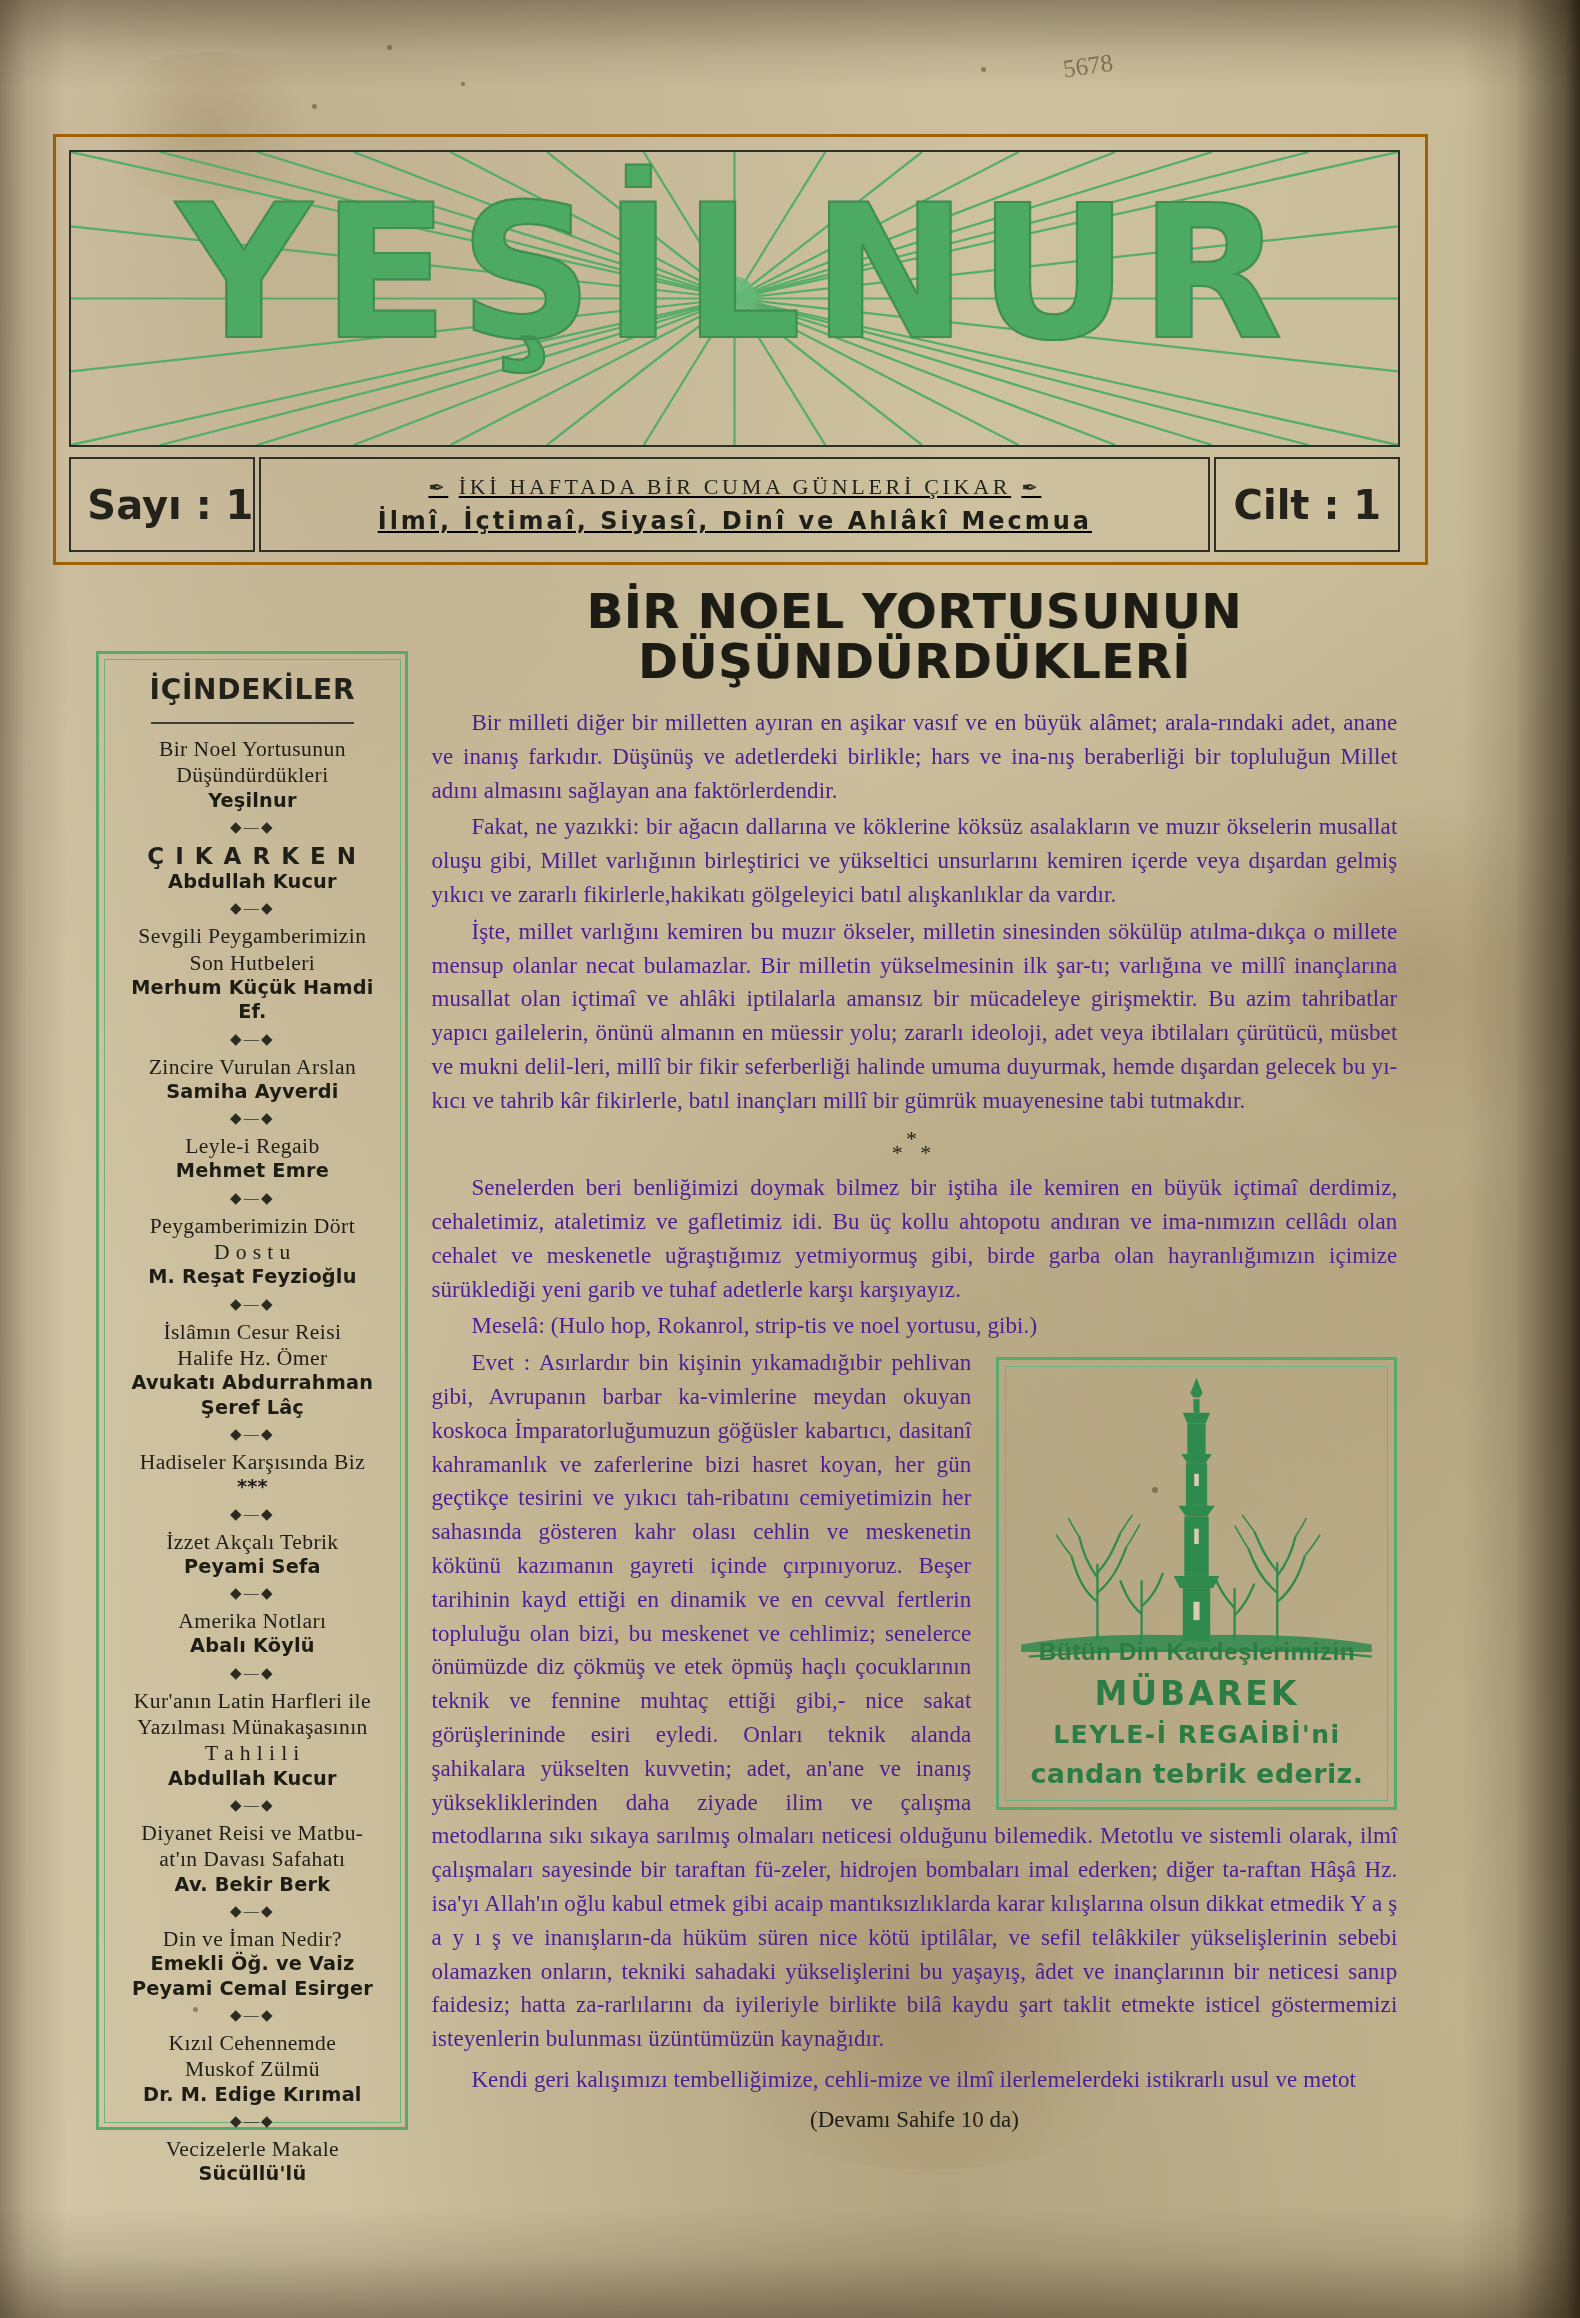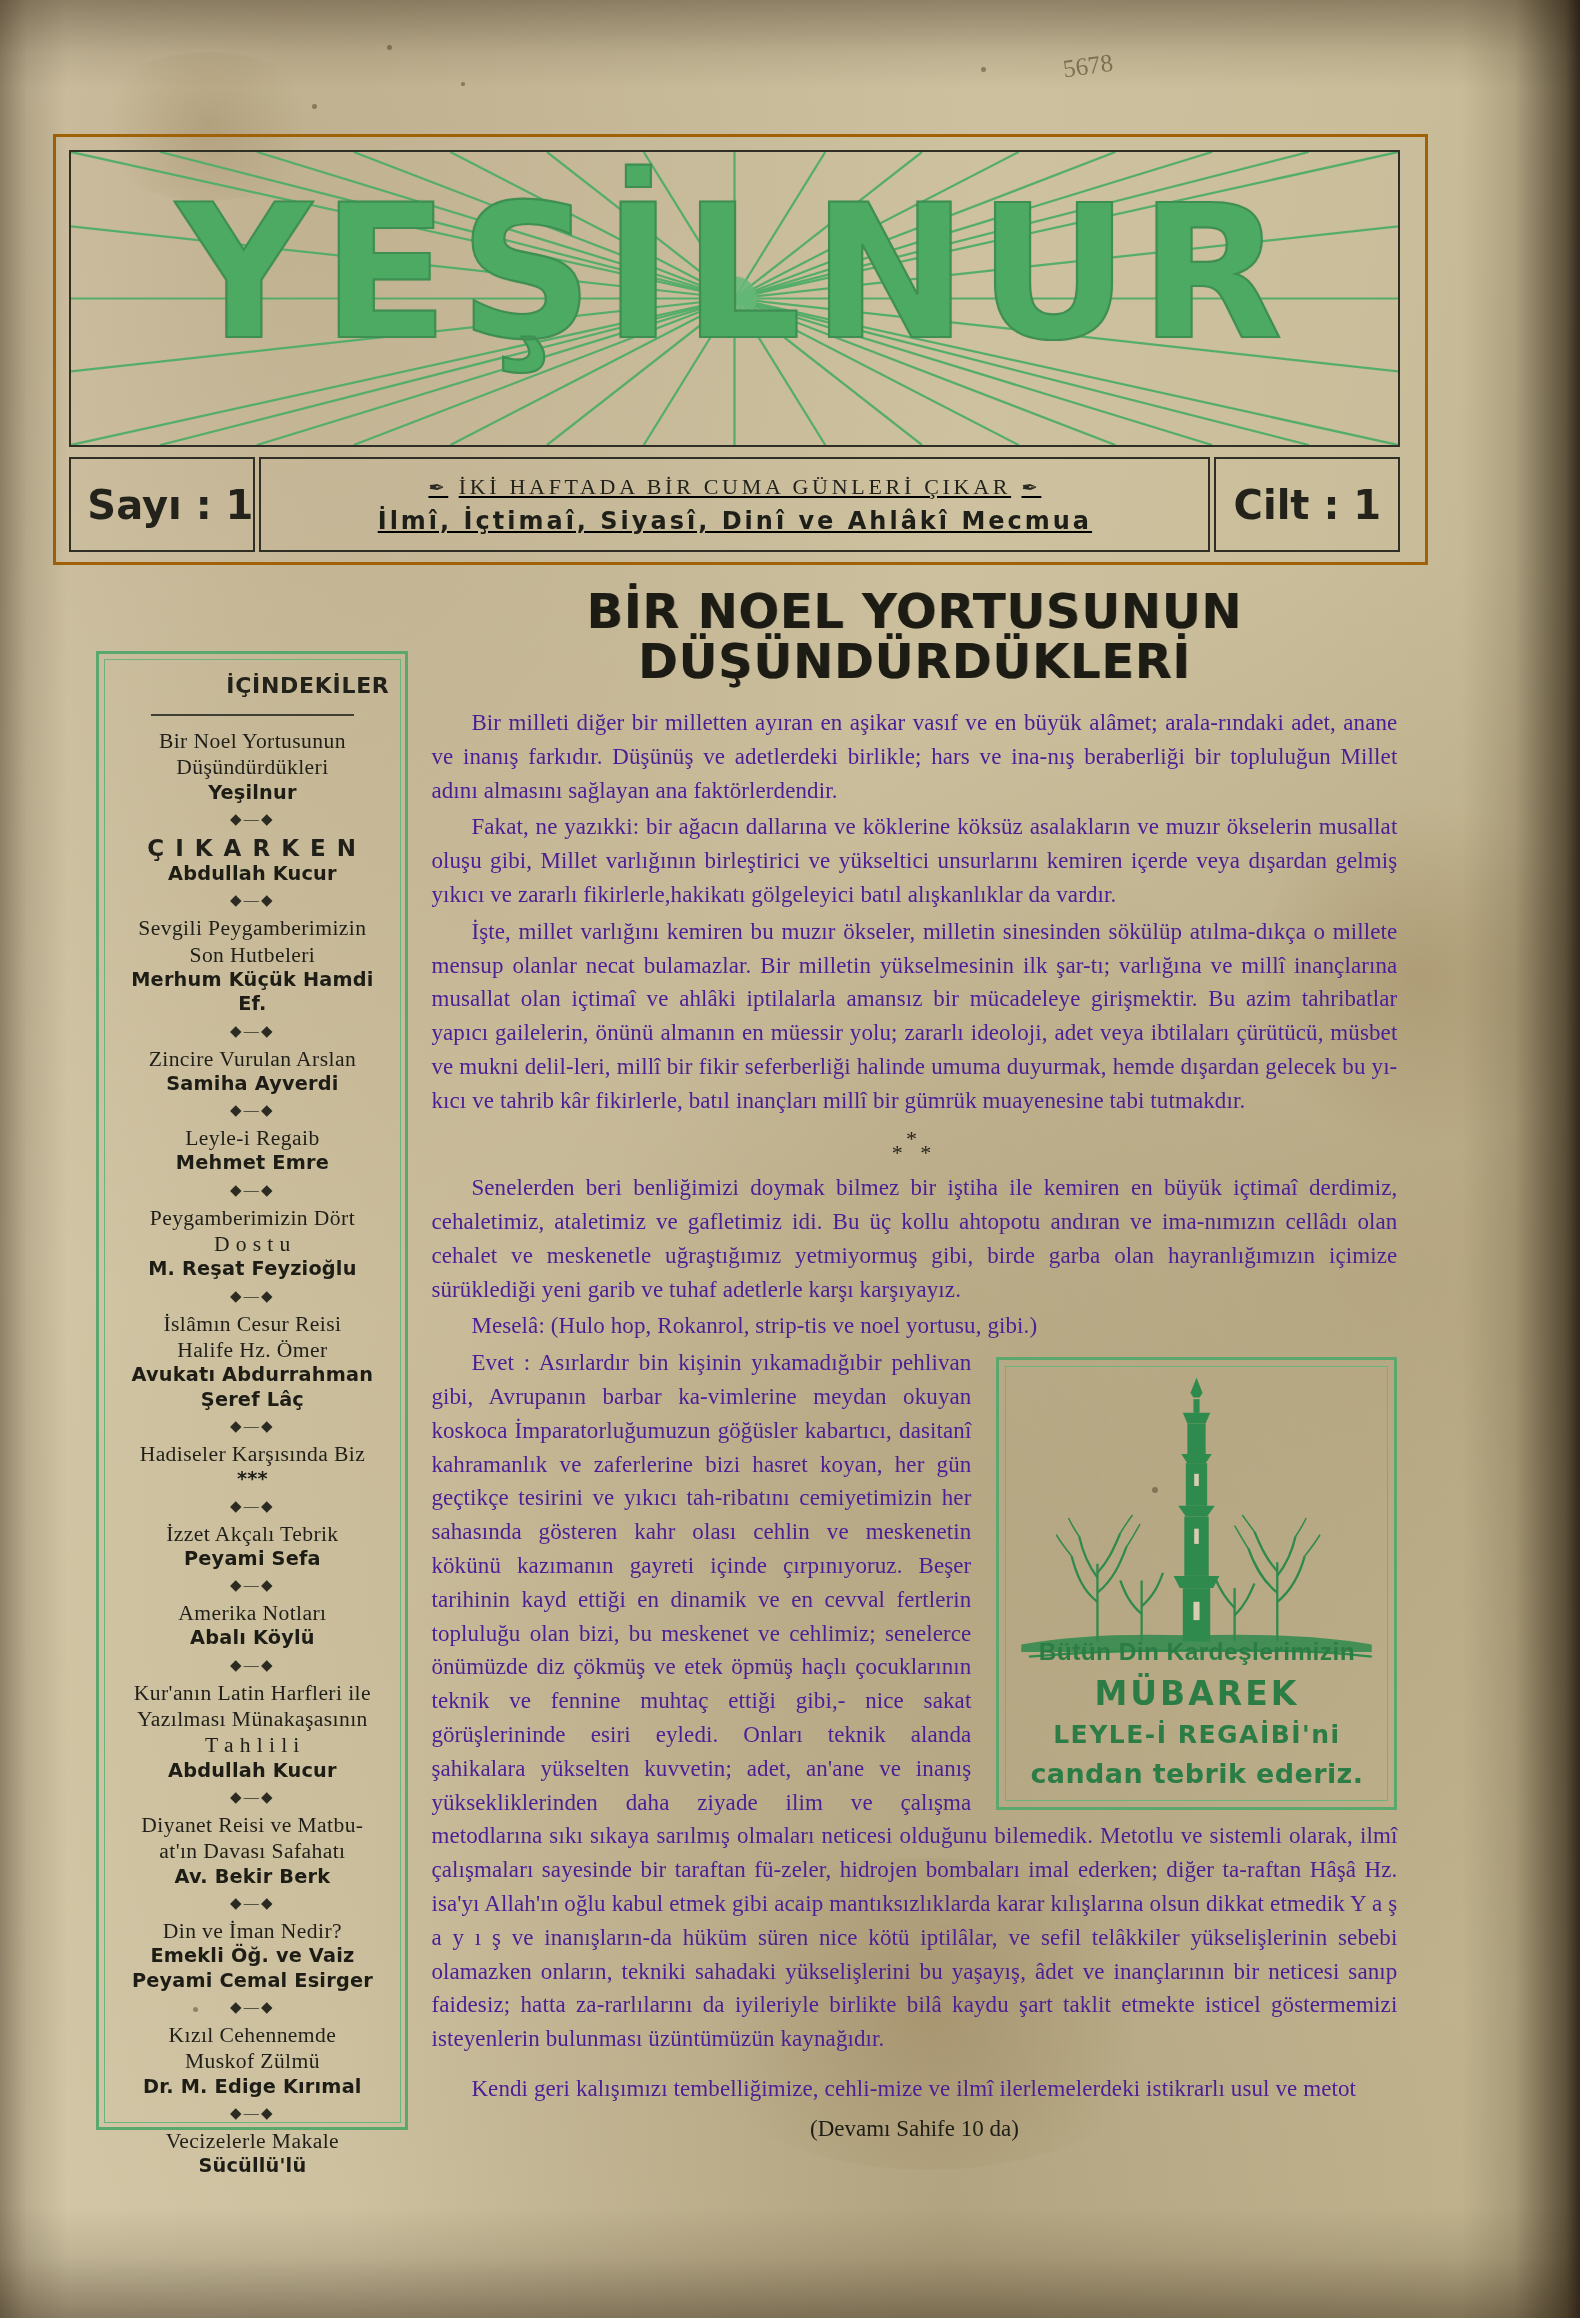--- a/index.html
+++ b/index.html
@@ -112,21 +112,21 @@
     border:3.7px solid #5aa86e; box-sizing:border-box;
     padding:4.5px;
   }
   .toc-inner {
     border:1.5px solid #6cb37d; height:100%; box-sizing:border-box;
     padding:13.4px 10.4px 7.4px 10.4px;
     text-align:center;
   }
   .toc-title {
     font-family:"DejaVu Sans", sans-serif; font-weight:bold;
-    font-size:22px; color:#22221b; letter-spacing:0.7px; margin-bottom:16px;text-align:right;
+    font-size:28px; color:#22221b; letter-spacing:0.7px; margin-bottom:16px;
   }
   .toc-rule { width:74%; height:2.2px; background:#3f3f33; margin:9px auto 12px auto; }
   .toc-item { margin:0 0 3px 0; }
   .toc-item .t {
     font-family:"Liberation Serif", serif; font-size:21.6px; color:#201f19;
     line-height:1.22; letter-spacing:0.4px;
   }
   .toc-item .t.big { font-family:"DejaVu Sans", sans-serif; font-weight:bold; font-size:23px; letter-spacing:1.5px;}
   .toc-item .a {
     font-family:"DejaVu Sans", sans-serif; font-weight:bold; font-size:19.3px; color:#1d1d16;
@@ -452,21 +452,21 @@
           <div class="ad-text">
             <div class="ad-l1">Bütün Din Kardeşlerimizin</div>
             <div class="ad-l2">MÜBAREK</div>
             <div class="ad-l3">LEYLE-İ  REGAİBİ'ni</div>
             <div class="ad-l4">candan tebrik ederiz.</div>
           </div>
         </div>
       </div>
 
       <p class="p">Evet :  Asırlardır bin kişinin yıkamadığıbir pehlivan gibi,  Avrupanın barbar ka-vimlerine meydan okuyan koskoca İmparatorluğumuzun göğüsler kabartıcı,  dasitanî kahramanlık ve zaferlerine bizi hasret koyan, her gün geçtikçe tesirini ve yıkıcı tah-ribatını cemiyetimizin her sahasında gösteren kahr olası cehlin ve meskenetin kökünü kazımanın gayreti içinde çırpınıyoruz. Beşer tarihinin kayd ettiği en dinamik ve en cevval fertlerin topluluğu olan bizi, bu meskenet ve cehlimiz; senelerce önümüzde diz çökmüş ve etek öpmüş haçlı çocuklarının teknik ve fennine muhtaç ettiği gibi,- nice sakat görüşlerininde esiri eyledi. Onları teknik alanda şahikalara yükselten kuvvetin; adet, an'ane ve inanış yüksekliklerinden  daha  ziyade  ilim ve çalışma metodlarına sıkı sıkaya sarılmış olmaları neticesi olduğunu  bilemedik.  Metotlu ve sistemli olarak, ilmî çalışmaları sayesinde bir taraftan fü-zeler, hidrojen bombaları imal ederken; diğer ta-raftan Hâşâ Hz. isa'yı Allah'ın oğlu kabul etmek gibi acaip mantıksızlıklarda karar kılışlarına olsun dikkat  etmedik  Y a ş a y ı ş  ve  inanışların-da  hüküm  süren  nice kötü  iptilâlar,  ve sefil telâkkiler yükselişlerinin sebebi olamazken onların, tekniki sahadaki yükselişlerini bu  yaşayış, âdet ve inançlarının bir neticesi sanıp faidesiz; hatta za-rarlılarını da iyileriyle  birlikte bilâ  kaydu  şart taklit etmekte  isticel  göstermemizi  isteyenlerin bulunması üzüntümüzün kaynağıdır.</p>
-      <p class="p" style="margin-top:16px">Kendi geri kalışımızı tembelliğimize, cehli-mize ve ilmî ilerlemelerdeki istikrarlı usul ve metot</p>
+      <p class="p" style="margin-top:7px">Kendi geri kalışımızı tembelliğimize, cehli-mize ve ilmî ilerlemelerdeki istikrarlı usul ve metot</p>
       <div class="cont-note">(Devamı Sahife 10 da)</div>
     </div>
 
   </div>
 </div>
 
 <div class="edge-dark-top"></div>
 <div class="edge-dark-left"></div>
 <div class="edge-dark-right"></div>
 <div class="edge-dark-bottom"></div>

